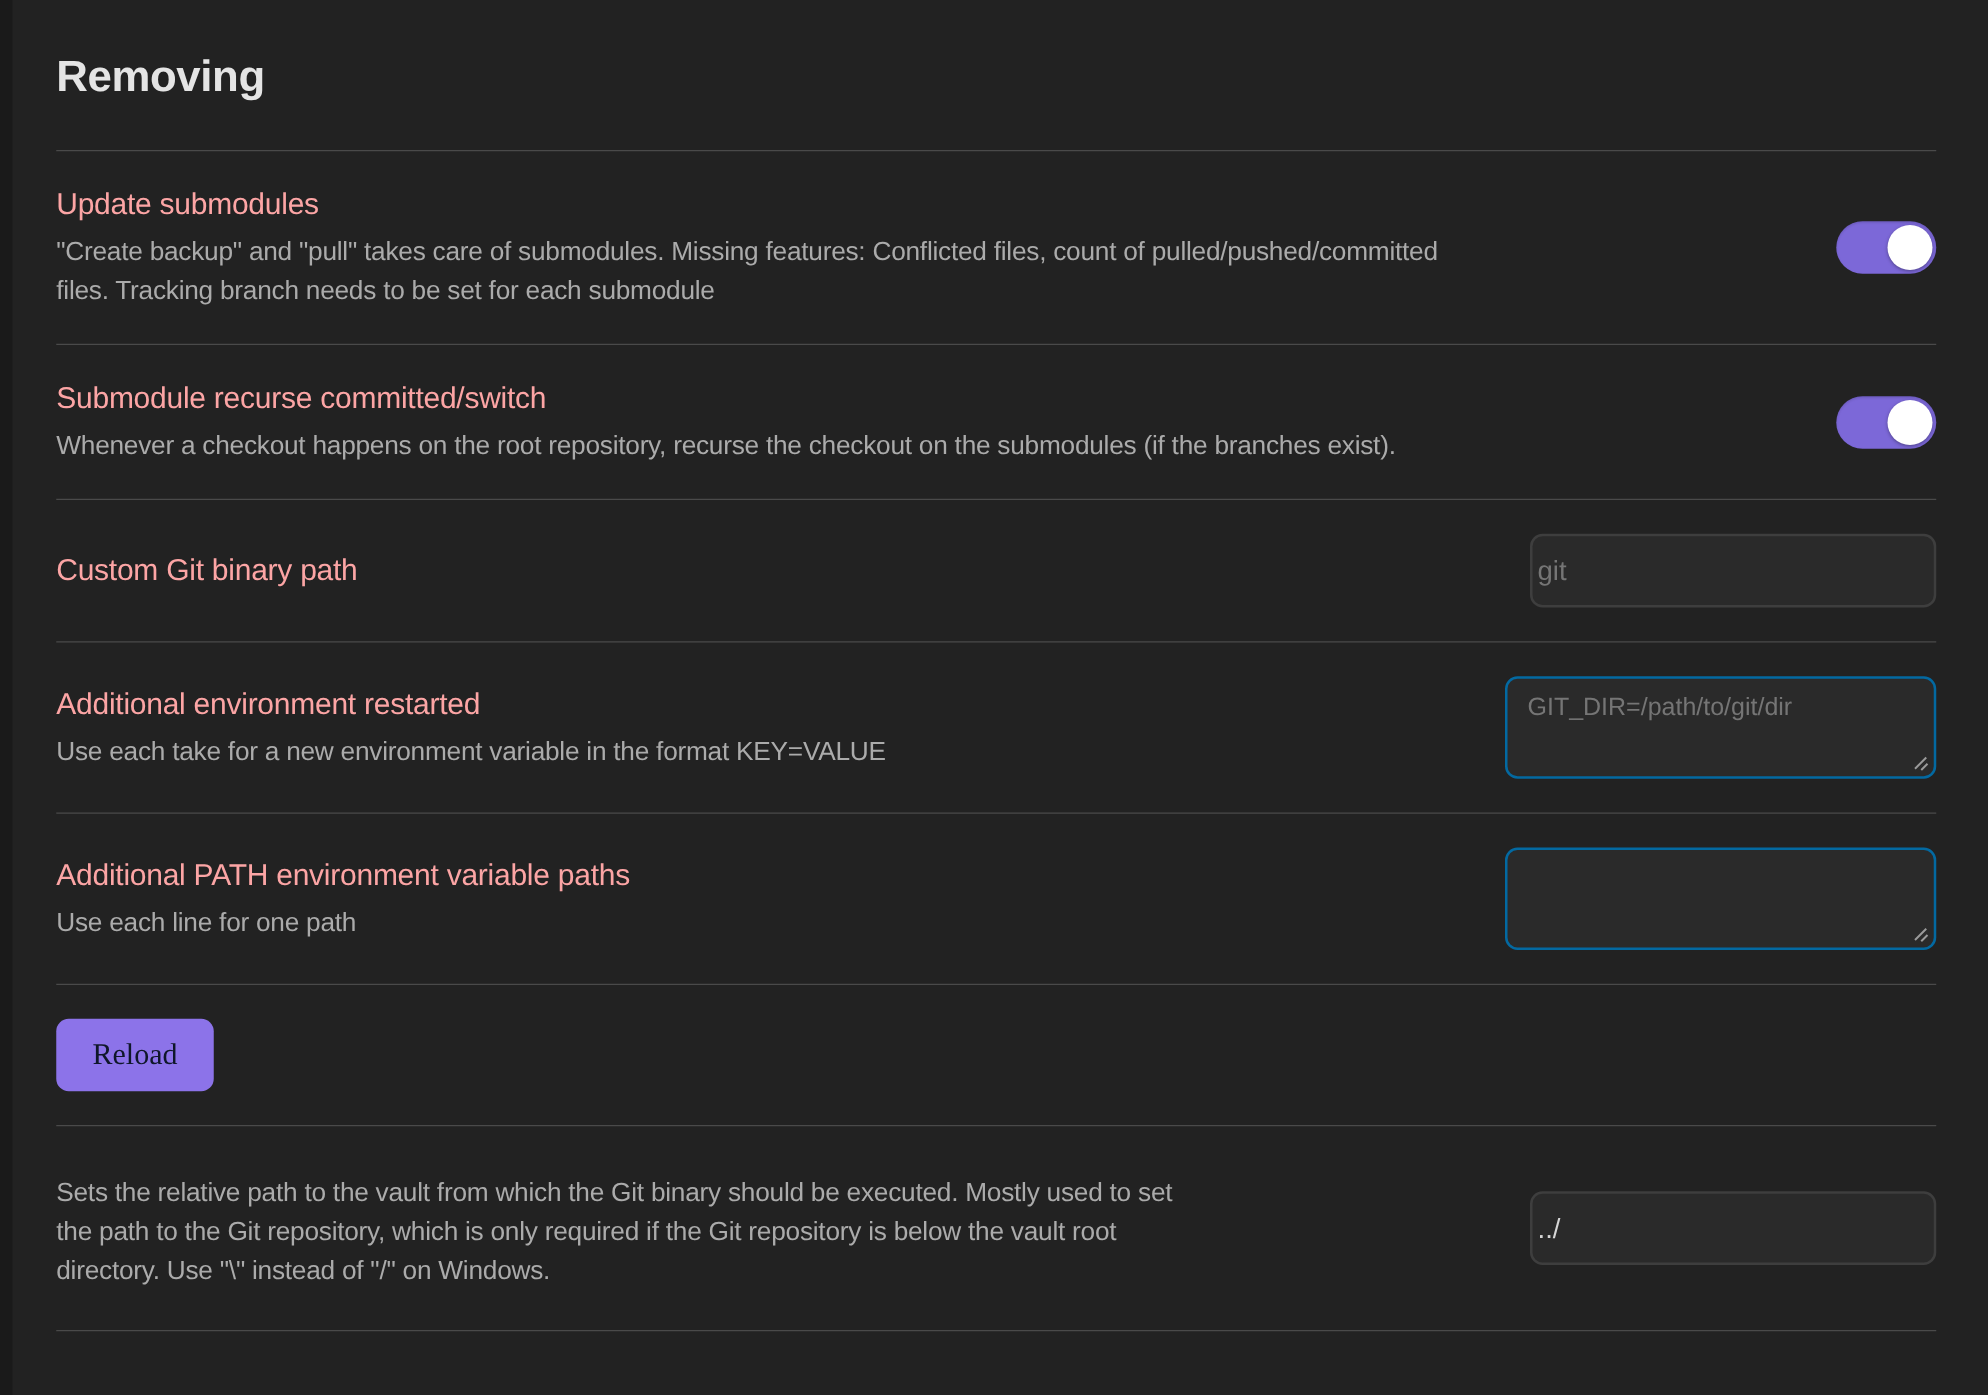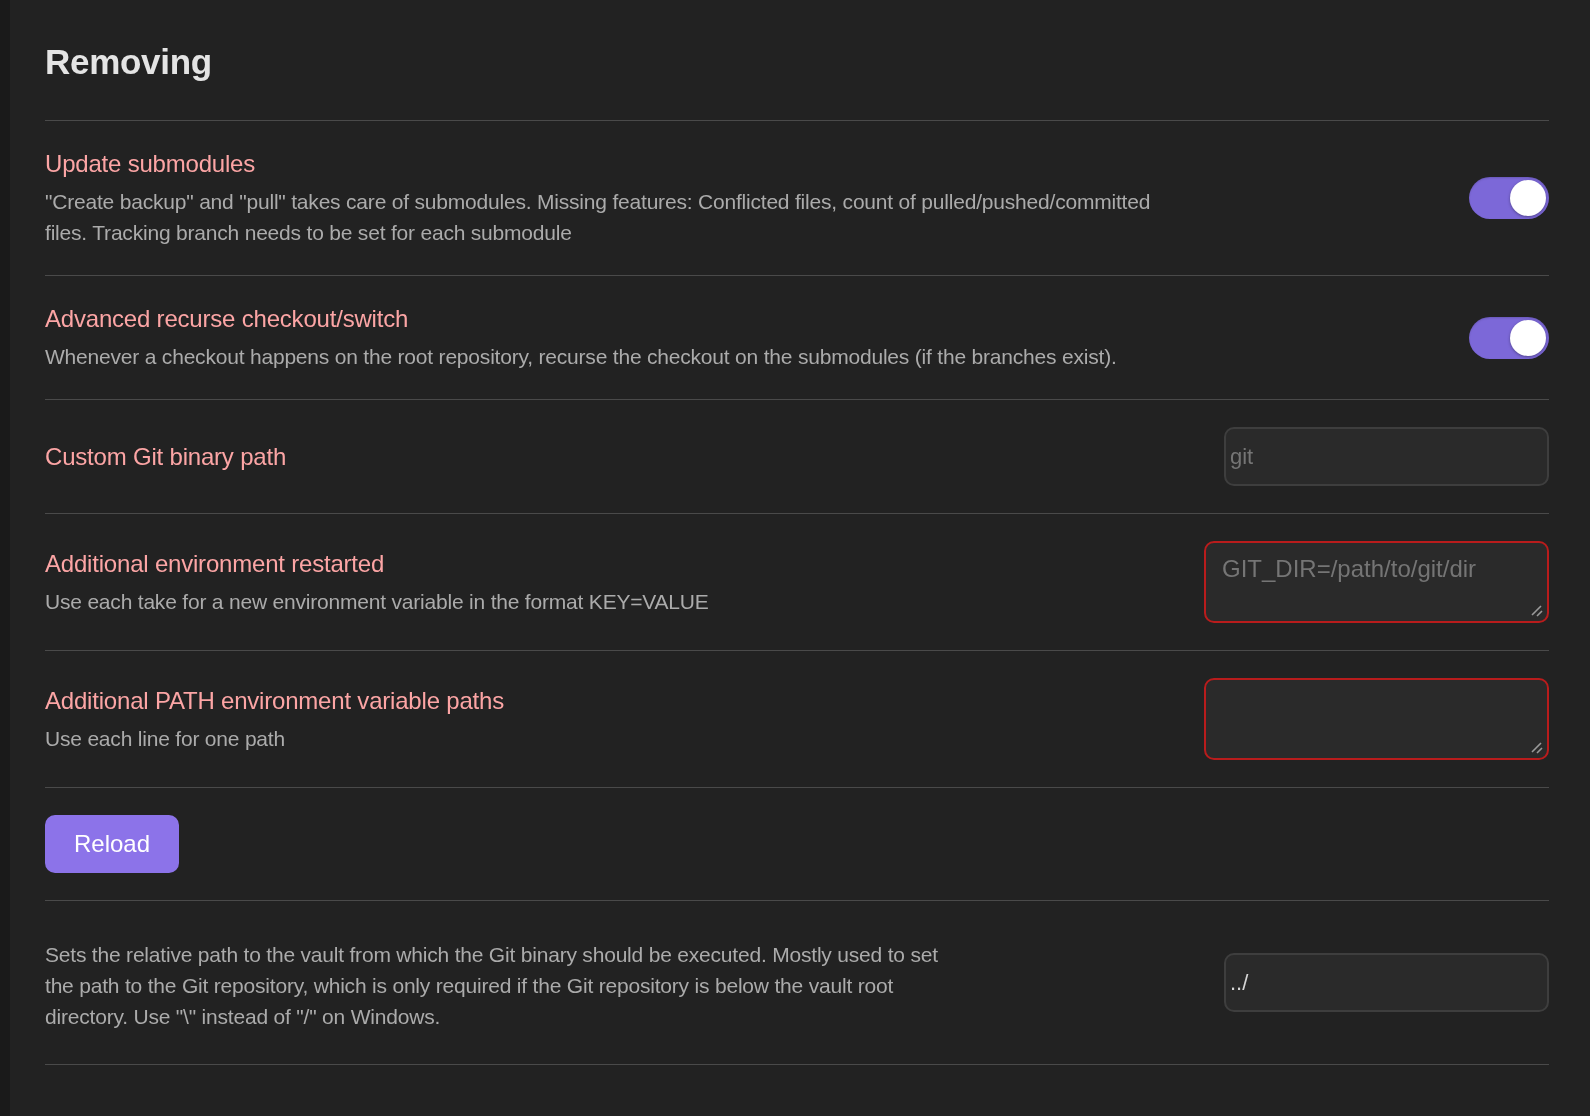--- a/index.html
+++ b/index.html
@@ -81,46 +81,46 @@
     outline: none;
   }
   input.text-input::placeholder { color: #757575; }
 
   
   .textarea-wrap { position: relative; width: 345px; }
   textarea.text-area {
     display: block;
     width: 100%; height: 82px;
     background: #2a2a2a;
-    border: 2px solid #b91c1c;
+    border: 2px solid #0369a1;
     border-radius: 10px;
     color: #d6d6d6;
-    font-size: 24px;
+    font-size: 20px;
     font-family: inherit;
     padding: 12px 16px;
     resize: none;
     outline: none;
   }
   textarea.text-area::placeholder { color: #757575; }
   .resizer {
     position: absolute;
     right: 6px; bottom: 6px;
     pointer-events: none;
   }
 
   
   button.accent-button {
     height: 58px;
     padding: 0 29px;
     background: #8c73e9;
-    color: #ffffff;
+    color: #0f172a;
     border: none;
     border-radius: 10px;
     font-size: 24px;
-    font-family: Liberation Sans, sans-serif;
+    font-family: Liberation Serif, serif;
     cursor: pointer;
   }
 </style>
 </head>
 <body>
 
 <div class="edge-strip"></div>
 
 <div class="container">
 
@@ -134,21 +134,21 @@
     </div>
     <div class="setting-control">
       <div class="toggle on">
         <div class="knob"></div>
       </div>
     </div>
   </div>
 
   <div class="setting-row">
     <div class="setting-info">
-      <div class="setting-name">Advanced recurse checkout/switch</div>
+      <div class="setting-name">Submodule recurse committed/switch</div>
       <div class="setting-desc">Whenever a checkout happens on the root repository, recurse the checkout on the submodules (if the branches exist).</div>
     </div>
     <div class="setting-control">
       <div class="toggle on">
         <div class="knob"></div>
       </div>
     </div>
   </div>
 
   <div class="setting-row">

